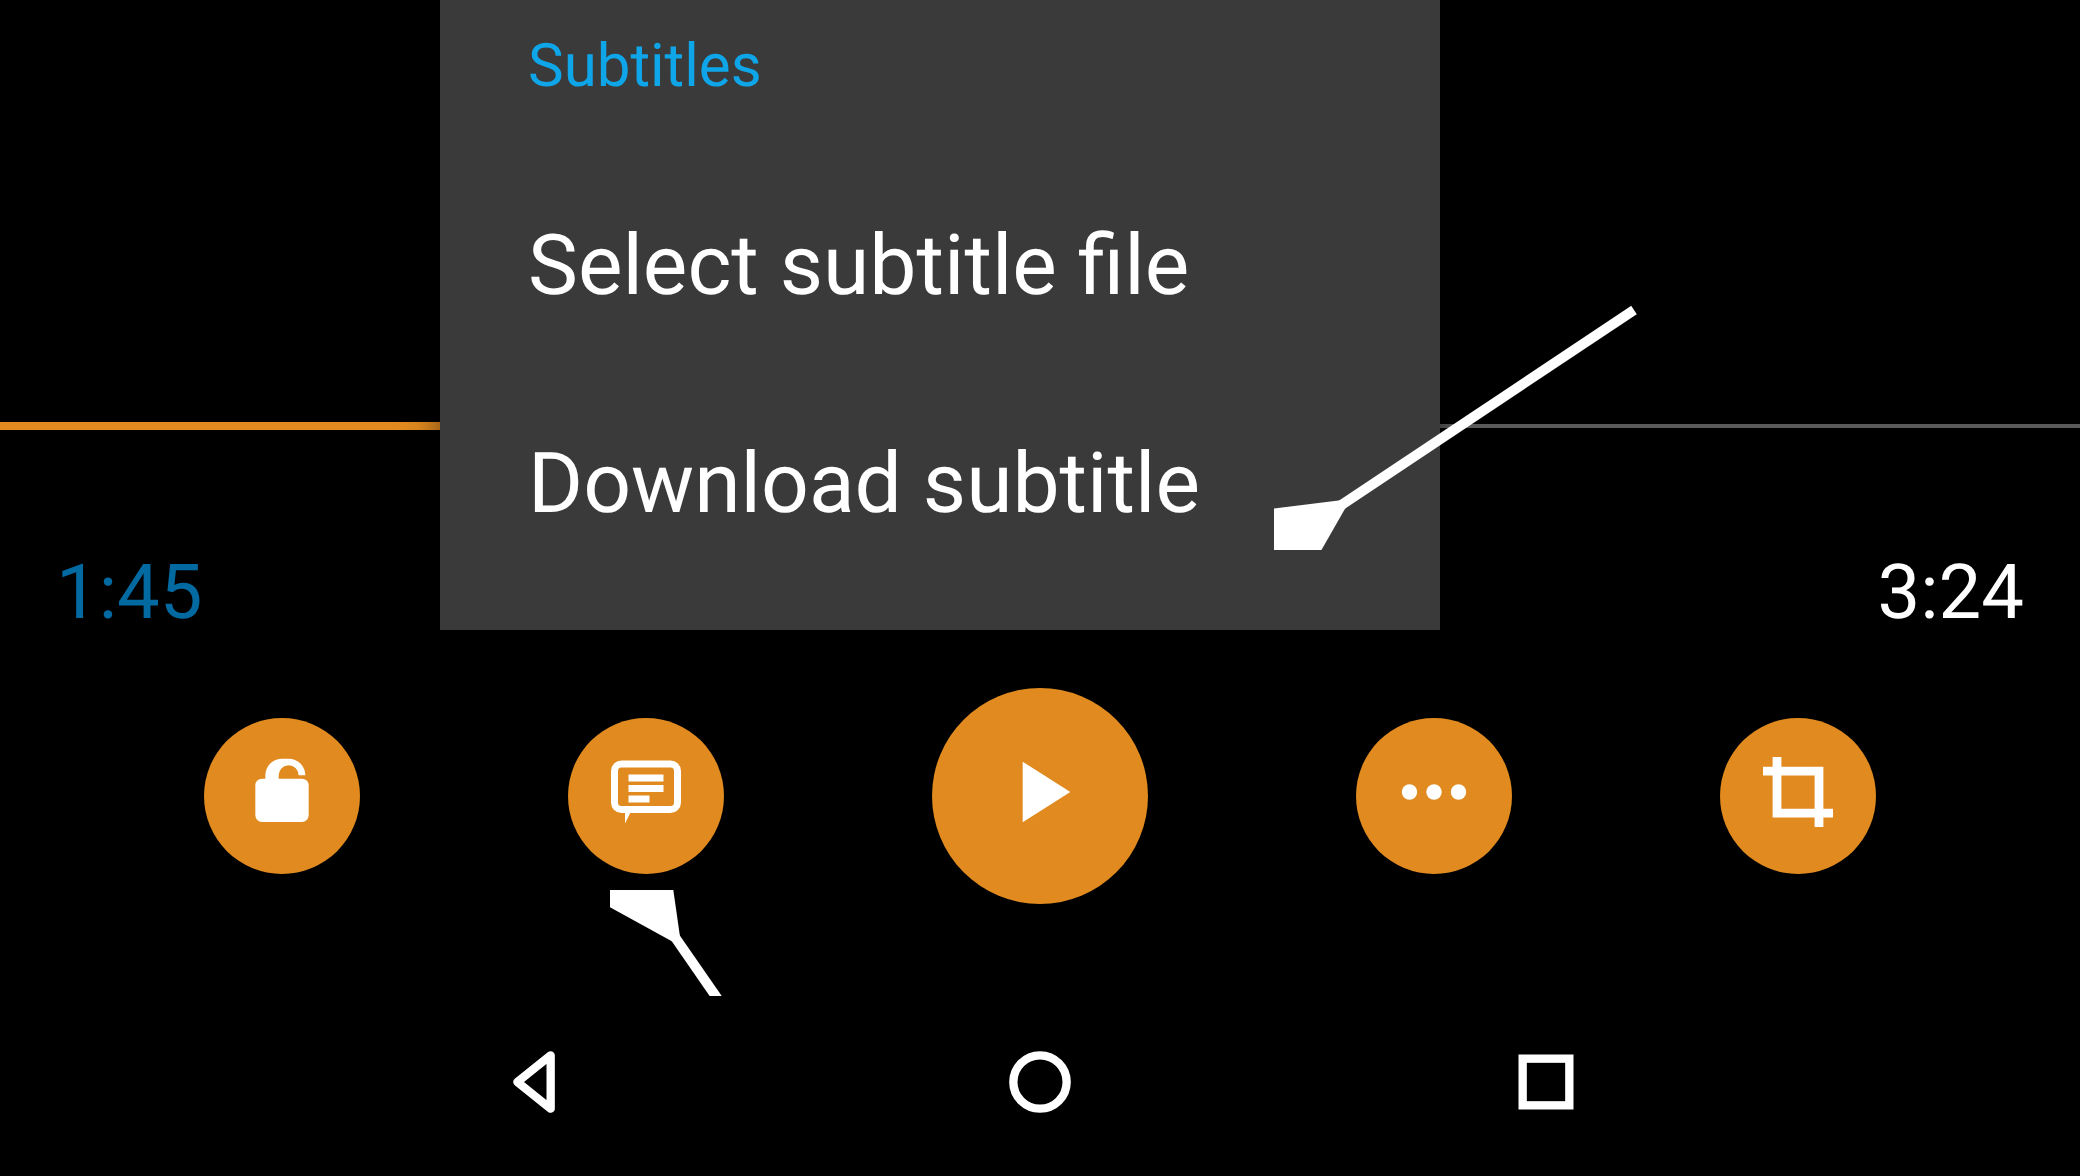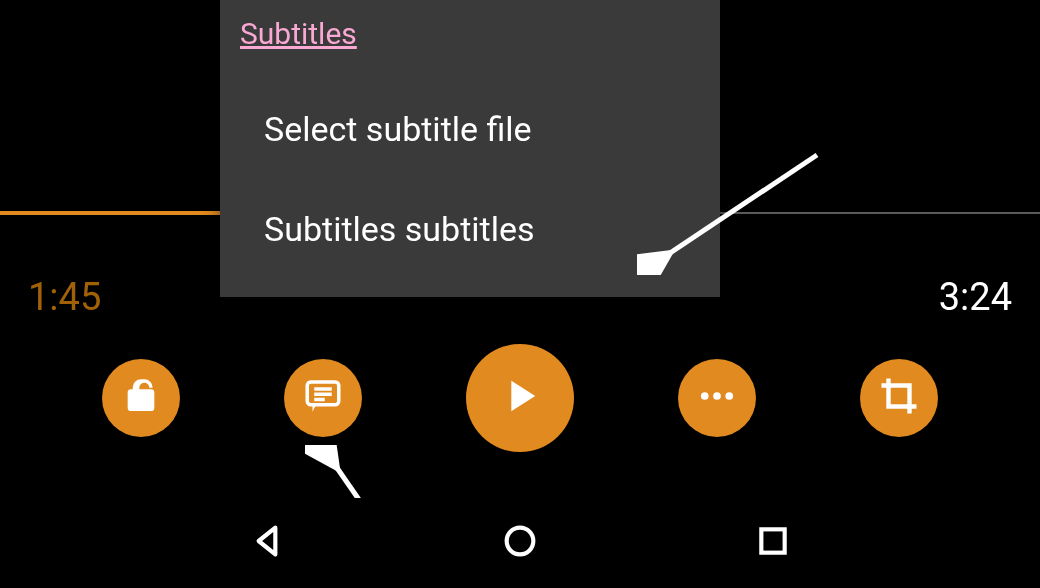--- a/index.html
+++ b/index.html
@@ -16,28 +16,27 @@
   .popup {
     position: absolute;
     left: 220px;
     top: 0;
     width: 500px;
     background: #3a3a3a;
     padding: 8px 0 18px 0;
     box-shadow: 0 4px 16px rgba(0,0,0,.5);
   }
   .popup-header {
-    color: #f9a8d4;
+    color: #0ea5e9;
     font-size: 30px;
-    padding: 8px 44px 28px 20px;
-    text-decoration: underline;
+    padding: 8px 44px 28px 44px;
   }
   .popup-item {
     color: #fff;
-    font-size: 34px;
+    font-size: 42px;
     padding: 30px 44px;
     cursor: pointer;
   }
 
   
   .seekbar {
     position: absolute;
     left: 0;
     top: 210px;
     width: 1040px;
@@ -55,21 +54,21 @@
     left: 0; top: 1px;
     height: 4px;
     background: #e08a1f;
   }
 
   
   .time-current {
     position: absolute;
     left: 28px;
     top: 275px;
-    color: #a16207;
+    color: #0369a1;
     font-size: 38px;
     font-weight: 400;
   }
   .time-total {
     position: absolute;
     right: 28px;
     top: 275px;
     color: #fff;
     font-size: 38px;
     font-weight: 400;
@@ -184,21 +183,21 @@
         <path d="M2 6h16v16"></path>
       </svg>
     </span>
   </div>
 
 </div>
 
 <div class="popup">
   <div class="popup-header">Subtitles</div>
   <div class="popup-item">Select subtitle file</div>
-  <div class="popup-item">Subtitles subtitles</div>
+  <div class="popup-item">Download subtitle</div>
 </div>
 
 <svg class="arrow1" width="190" height="130">
   <defs>
     <marker id="ah1" markerWidth="12" markerHeight="12" refX="2" refY="6" orient="auto">
       <path d="M12 0 L0 6 L12 12 z" fill="#fff"></path>
     </marker>
   </defs>
   <line x1="180" y1="10" x2="30" y2="110" stroke="#fff" stroke-width="5" marker-end="url(#ah1)"></line>
 </svg>

